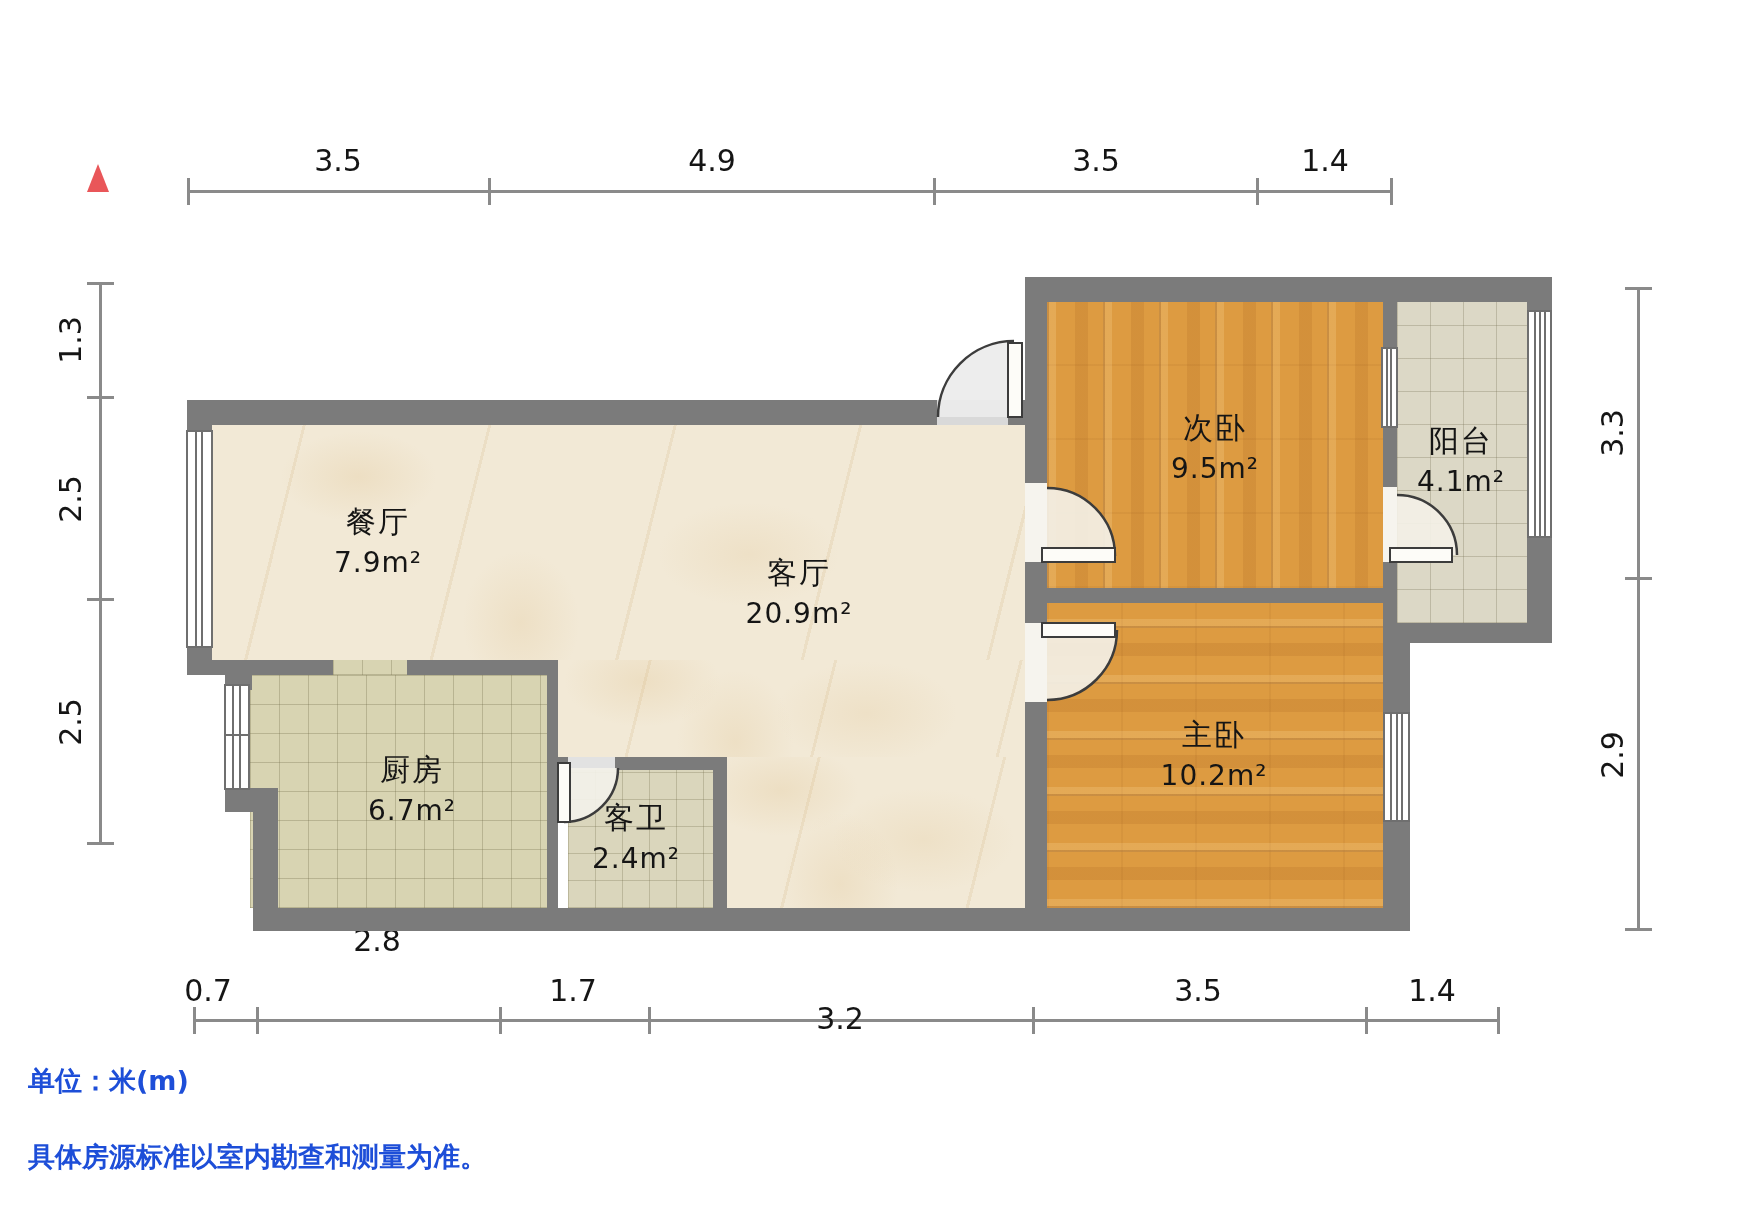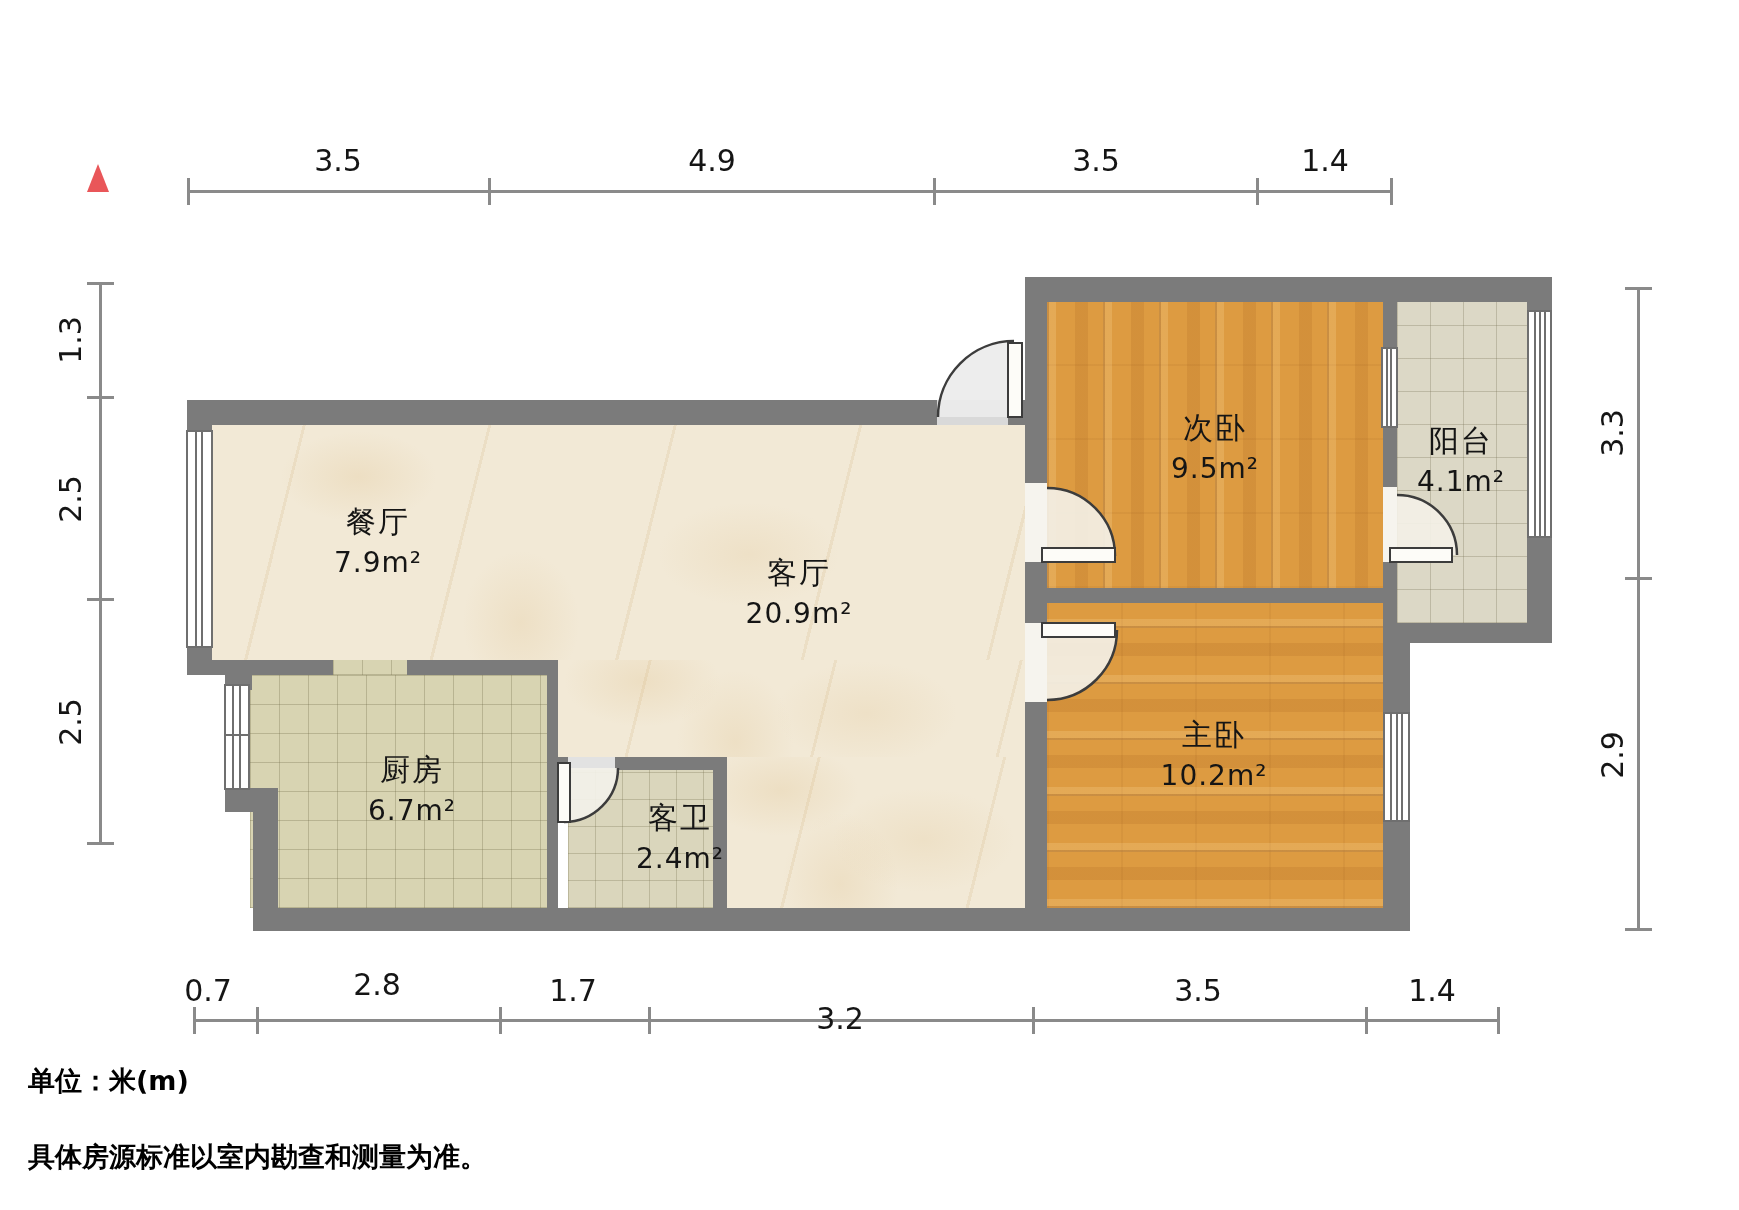--- a/index.html
+++ b/index.html
@@ -53,21 +53,21 @@
   .room-label .rname{display:block;font-size:30px;letter-spacing:2px;}
   .room-label .rarea{display:block;font-size:28px;margin-top:3px;letter-spacing:1px;}
   .dim-line-h{position:absolute;height:3px;background:var(--dim);z-index:2;}
   .dim-line-v{position:absolute;width:3px;background:var(--dim);z-index:2;}
   .tick-v{position:absolute;width:3px;height:27px;top:-12px;background:var(--dim);}
   .tick-h{position:absolute;height:3px;width:27px;left:-12px;background:var(--dim);}
   .dim-label{position:absolute;font-size:30px;color:var(--ink);transform:translate(-50%,-50%);z-index:2;white-space:nowrap;}
   .dim-label.rot{transform:translate(-50%,-50%) rotate(-90deg);}
   .north-icon{position:absolute;left:87px;top:164px;width:0;height:0;z-index:6;
     border-left:11px solid transparent;border-right:11px solid transparent;border-bottom:28px solid var(--accent);}
-  .footer-line{position:absolute;left:28px;font-weight:bold;font-size:27px;color:#000000;z-index:6;white-space:nowrap;}
+  .footer-line{position:absolute;left:28px;font-weight:bold;font-size:27px;color:#1d4ed8;z-index:6;white-space:nowrap;}
 </style>
 </head>
 <body>
 
 <div class="canvas">
 
   <div class="north-icon"></div>
 
   <div class="floor floor-marble" style="left:212px;top:425px;width:813px;height:235px;"></div>
   <div class="floor floor-marble" style="left:558px;top:660px;width:467px;height:97px;"></div>
@@ -148,21 +148,21 @@
     <span class="rarea">7.9m²</span>
   </div>
   <div class="room-label" style="left:799px;top:591px;">
     <span class="rname">客厅</span>
     <span class="rarea">20.9m²</span>
   </div>
   <div class="room-label" style="left:412px;top:788px;">
     <span class="rname">厨房</span>
     <span class="rarea">6.7m²</span>
   </div>
-  <div class="room-label" style="left:636px;top:836px;margin-left:44px;">
+  <div class="room-label" style="left:636px;top:836px;">
     <span class="rname">客卫</span>
     <span class="rarea">2.4m²</span>
   </div>
   <div class="room-label" style="left:1215px;top:446px;">
     <span class="rname">次卧</span>
     <span class="rarea">9.5m²</span>
   </div>
   <div class="room-label" style="left:1214px;top:753px;">
     <span class="rname">主卧</span>
     <span class="rarea">10.2m²</span>
@@ -187,21 +187,21 @@
   <div class="dim-line-h" style="left:193px;top:1019px;width:1307px;">
     <span class="tick-v" style="left:0;"></span>
     <span class="tick-v" style="left:63px;"></span>
     <span class="tick-v" style="left:306px;"></span>
     <span class="tick-v" style="left:455px;"></span>
     <span class="tick-v" style="left:839px;"></span>
     <span class="tick-v" style="left:1172px;"></span>
     <span class="tick-v" style="left:1304px;"></span>
   </div>
   <span class="dim-label" style="left:208px;top:990px;">0.7</span>
-  <span class="dim-label" style="left:377px;top:984px;">2.8</span>
+  <span class="dim-label" style="left:377px;top:940px;">2.8</span>
   <span class="dim-label" style="left:573px;top:990px;">1.7</span>
   <span class="dim-label" style="left:840px;top:990px;margin-top:28px;">3.2</span>
   <span class="dim-label" style="left:1198px;top:990px;">3.5</span>
   <span class="dim-label" style="left:1432px;top:990px;">1.4</span>
 
   <div class="dim-line-v" style="left:99px;top:282px;height:563px;">
     <span class="tick-h" style="top:0;"></span>
     <span class="tick-h" style="top:114px;"></span>
     <span class="tick-h" style="top:316px;"></span>
     <span class="tick-h" style="top:560px;"></span>

